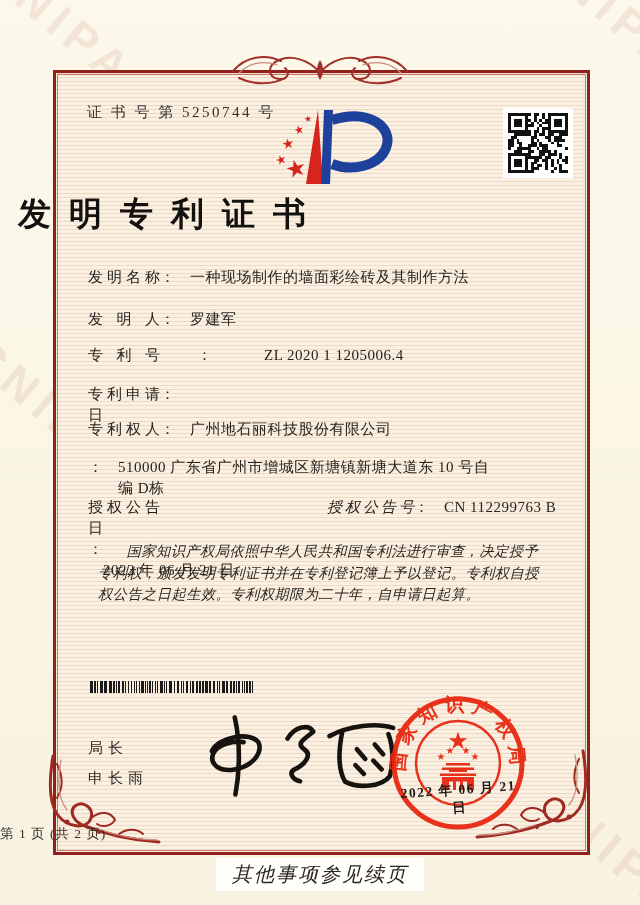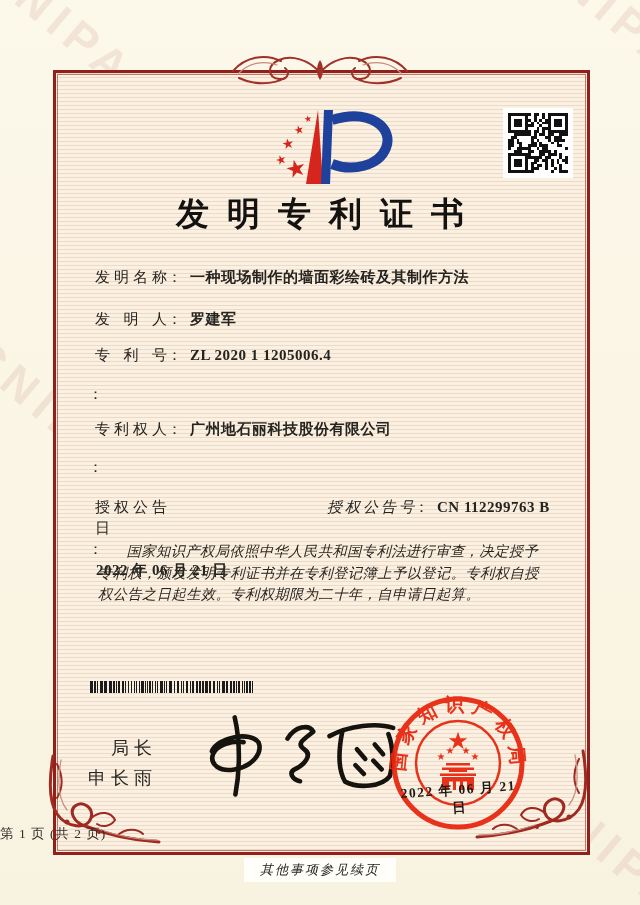--- a/index.html
+++ b/index.html
@@ -18,50 +18,50 @@
            #faf1e2;}
   .frame-inner{position:absolute;left:1px;top:1px;right:1px;bottom:1px;
                border:1px solid #c07a6c;}
   .orn{position:absolute;pointer-events:none;}
   .orn-br{transform:scaleX(-1);}
   
   .certno{position:absolute;left:87px;top:103px;font-size:15px;letter-spacing:2.5px;color:#33302c;}
   .logo{position:absolute;left:272px;top:106px;}
   .qrbox{position:absolute;left:505px;top:110px;width:66px;height:66px;background:#fff;
          box-shadow:0 0 0 2px #fff;display:flex;align-items:center;justify-content:center;}
-  .title{position:absolute;left:0;right:0;top:192px;text-align:center;
+  .title{position:absolute;left:0;right:0;top:192px;text-align:left;
          font-size:33px;font-weight:bold;letter-spacing:18px;text-indent:18px;color:#141210;}
   
   .row{position:absolute;left:88px;width:480px;display:flex;font-size:15px;line-height:21px;color:#262420;}
-  .lab{display:inline-block;width:72px;text-align:justify;text-align-last:justify;flex:none;margin-left:7px;}
+  .lab{display:inline-block;width:72px;text-align:justify;text-align-last:justify;flex:none;}
   .lab5b{display:inline-block;width:87px;text-align:justify;text-align-last:justify;flex:none;font-style:italic;}
   .colon{flex:none;}
-  .val{margin-left:8px;letter-spacing:0.5px;font-weight:bold;}
+  .val{margin-left:15px;letter-spacing:0.5px;}
   .val-addr{width:385px;}
   .grp2{position:absolute;left:239px;top:0;display:flex;}
   
   .paras{position:absolute;left:86px;top:529px;width:476px;font-size:14.3px;line-height:21.5px;
          font-style:italic;letter-spacing:0.4px;color:#29251f;}
   .paras p{margin:12px;text-indent:2em;}
   
   .barcode{position:absolute;left:90px;top:679px;width:166px;height:12px;}
   
   .director{position:absolute;left:88px;top:733px;font-family:"Liberation Sans","DejaVu Sans",sans-serif;
-            font-size:18px;letter-spacing:5px;color:#2b2722;line-height:30px;text-align:right;}
+            font-size:15px;letter-spacing:5px;color:#2b2722;line-height:30px;}
   .sig{position:absolute;left:192px;top:710px;transform:rotate(-2deg);}
   
   .seal{position:absolute;left:389px;top:694px;width:138px;height:138px;opacity:0.94;}
   .seal-date{position:absolute;left:394px;top:781px;width:130px;text-align:center;
              transform:rotate(-4deg);font-size:13.5px;letter-spacing:1.5px;color:#1e1a16;font-weight:bold;}
   
   .pageinfo{position:absolute;left:0;right:0;top:825px;text-align:left;font-size:13.5px;
             letter-spacing:1px;color:#33302c;}
   .note-wrap{position:absolute;left:0;right:0;top:858px;text-align:center;}
   .note{display:inline-block;background:rgba(255,255,253,0.92);padding:3px 16px;
-        font-size:13px;font-style:italic;letter-spacing:2px;color:#29251f;}
+        font-size:20px;font-style:italic;letter-spacing:2px;color:#29251f;}
 </style>
 </head>
 <body>
 
 <div class="page">
 
   <div class="wm" style="left:-30px;top:-6px;">CNIPA</div>
   <div class="wm" style="left:518px;top:-20px;">CNIPA</div>
   <div class="wm" style="left:425px;top:250px;">CNIPA</div>
   <div class="wm" style="left:-45px;top:378px;">CNIPA</div>
@@ -111,20 +111,21 @@
       <path stroke-width="2" d="M70,82 C78,74 90,74 96,80"></path>
       <circle cx="20" cy="68" r="2.5" fill="#9e2a22" stroke="none"></circle>
       <circle cx="52" cy="78" r="2" fill="#9e2a22" stroke="none"></circle>
     </g>
     <g stroke="#c8907f" fill="none" stroke-width="1.3" stroke-linecap="round">
       <path d="M14,6 C10,28 12,46 20,56"></path>
       <path d="M54,76 C72,82 94,86 110,86"></path>
     </g>
   </svg>
 
+  <div class="certno">证 书 号 第 5250744 号</div>
 
   <svg class="logo" width="126" height="80" viewBox="0 0 126 80">
     <g fill="#d6251c">
       <path transform="translate(36,13) scale(3.6) rotate(-12)" d="M0,-1 L0.2245,-0.309 L0.9511,-0.309 L0.3633,0.118 L0.5878,0.809 L0,0.382 L-0.5878,0.809 L-0.3633,0.118 L-0.9511,-0.309 L-0.2245,-0.309 Z"></path>
       <path transform="translate(27,24) scale(4.6) rotate(-15)" d="M0,-1 L0.2245,-0.309 L0.9511,-0.309 L0.3633,0.118 L0.5878,0.809 L0,0.382 L-0.5878,0.809 L-0.3633,0.118 L-0.9511,-0.309 L-0.2245,-0.309 Z"></path>
       <path transform="translate(16,38) scale(5.6) rotate(-10)" d="M0,-1 L0.2245,-0.309 L0.9511,-0.309 L0.3633,0.118 L0.5878,0.809 L0,0.382 L-0.5878,0.809 L-0.3633,0.118 L-0.9511,-0.309 L-0.2245,-0.309 Z"></path>
       <path transform="translate(9,54) scale(5) rotate(-18)" d="M0,-1 L0.2245,-0.309 L0.9511,-0.309 L0.3633,0.118 L0.5878,0.809 L0,0.382 L-0.5878,0.809 L-0.3633,0.118 L-0.9511,-0.309 L-0.2245,-0.309 Z"></path>
       <path transform="translate(24,63) scale(9.5) rotate(-14)" d="M0,-1 L0.2245,-0.309 L0.9511,-0.309 L0.3633,0.118 L0.5878,0.809 L0,0.382 L-0.5878,0.809 L-0.3633,0.118 L-0.9511,-0.309 L-0.2245,-0.309 Z"></path>
     </g>
     <polygon points="46,4 51,78 34,78" fill="#d6251c"></polygon>
@@ -296,35 +297,37 @@
   <div class="row" style="top:267px;">
     <span class="lab">发明名称</span>
       <span class="colon">：</span>
     <span class="val">一种现场制作的墙面彩绘砖及其制作方法</span>
   </div>
   <div class="row" style="top:309px;">
     <span class="lab">发明人</span>
       <span class="colon">：</span>
     <span class="val">罗建军</span>
   </div>
-  <div class="row" style="top:345px;">
+  <div class="row" style="top:345px;gap:37px;">
     <span class="lab">专利号</span>
       <span class="colon">：</span>
     <span class="val">ZL 2020 1 1205006.4</span>
   </div>
   <div class="row" style="top:384px;">
+    <span class="lab">专利申请日</span>
       <span class="colon">：</span>
   </div>
   <div class="row" style="top:419px;">
     <span class="lab">专利权人</span>
       <span class="colon">：</span>
     <span class="val">广州地石丽科技股份有限公司</span>
   </div>
   <div class="row" style="top:457px;">
       <span class="colon">：</span>
+    <span class="val val-addr">510000 广东省广州市增城区新塘镇新塘大道东 10 号自编 D栋</span>
   </div>
   <div class="row" style="top:497px;position:absolute;flex-direction:column;">
     <span class="lab">授权公告日</span>
       <span class="colon">：</span>
     <span class="val">2022 年 06 月 21 日</span>
     <span class="grp2">
       <span class="lab5b">授权公告号</span>
         <span class="colon">：</span>
       <span class="val">CN 112299763 B</span>
     </span>

